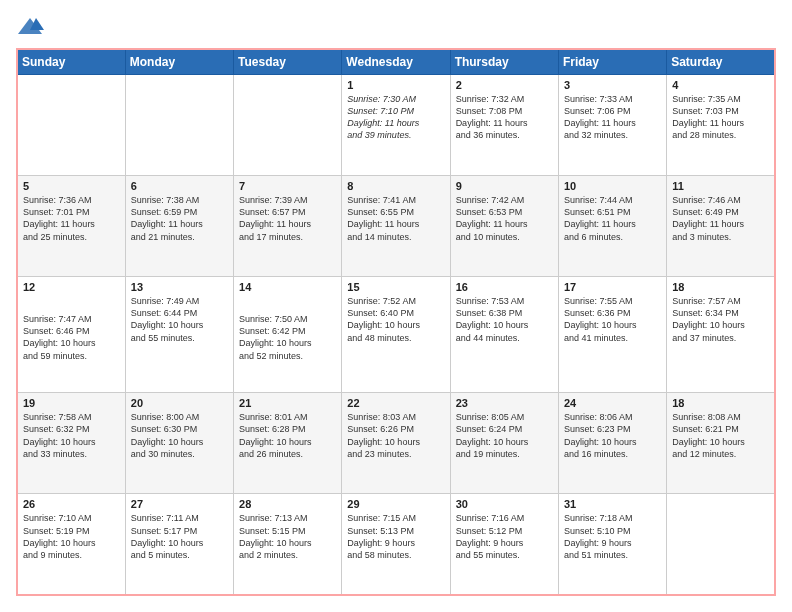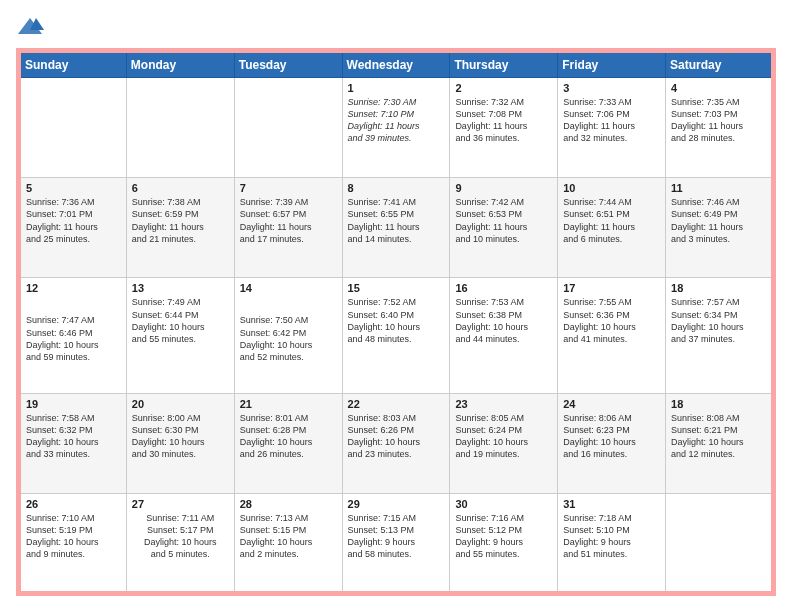--- a/index.html
+++ b/index.html
@@ -49,21 +49,21 @@
       font-size: 32px;
       font-weight: normal;
       color: #222;
     }
     .location {
       font-size: 14px;
       color: #444;
     }
     .calendar {
       flex: 1;
-      border: 5px solid #fca5a5;
+      border: 2px solid #fca5a5;
       border-collapse: collapse;
       width: 100%;
       table-layout: fixed;
     }
     .calendar th {
       background: #2a6db5;
       color: #fff;
       font-size: 12px;
       font-weight: bold;
       padding: 5px 4px;
@@ -323,21 +323,21 @@
         <tr>
           <td>
             <div class="day-number">26</div>
             <div class="day-info" style="white-space: pre-line;">Sunrise: 7:10 AM
 Sunset: 5:19 PM
 Daylight: 10 hours
 and 9 minutes.</div>
           </td>
           <td>
             <div class="day-number">27</div>
-            <div class="day-info" style="white-space: pre-line; text-align: center;">Sunrise: 7:11 AM
+            <div class="day-info" style="white-space: pre-line;">Sunrise: 7:11 AM
 Sunset: 5:17 PM
 Daylight: 10 hours
 and 5 minutes.</div>
           </td>
           <td>
             <div class="day-number">28</div>
             <div class="day-info" style="white-space: pre-line;">Sunrise: 7:13 AM
 Sunset: 5:15 PM
 Daylight: 10 hours
 and 2 minutes.</div>

